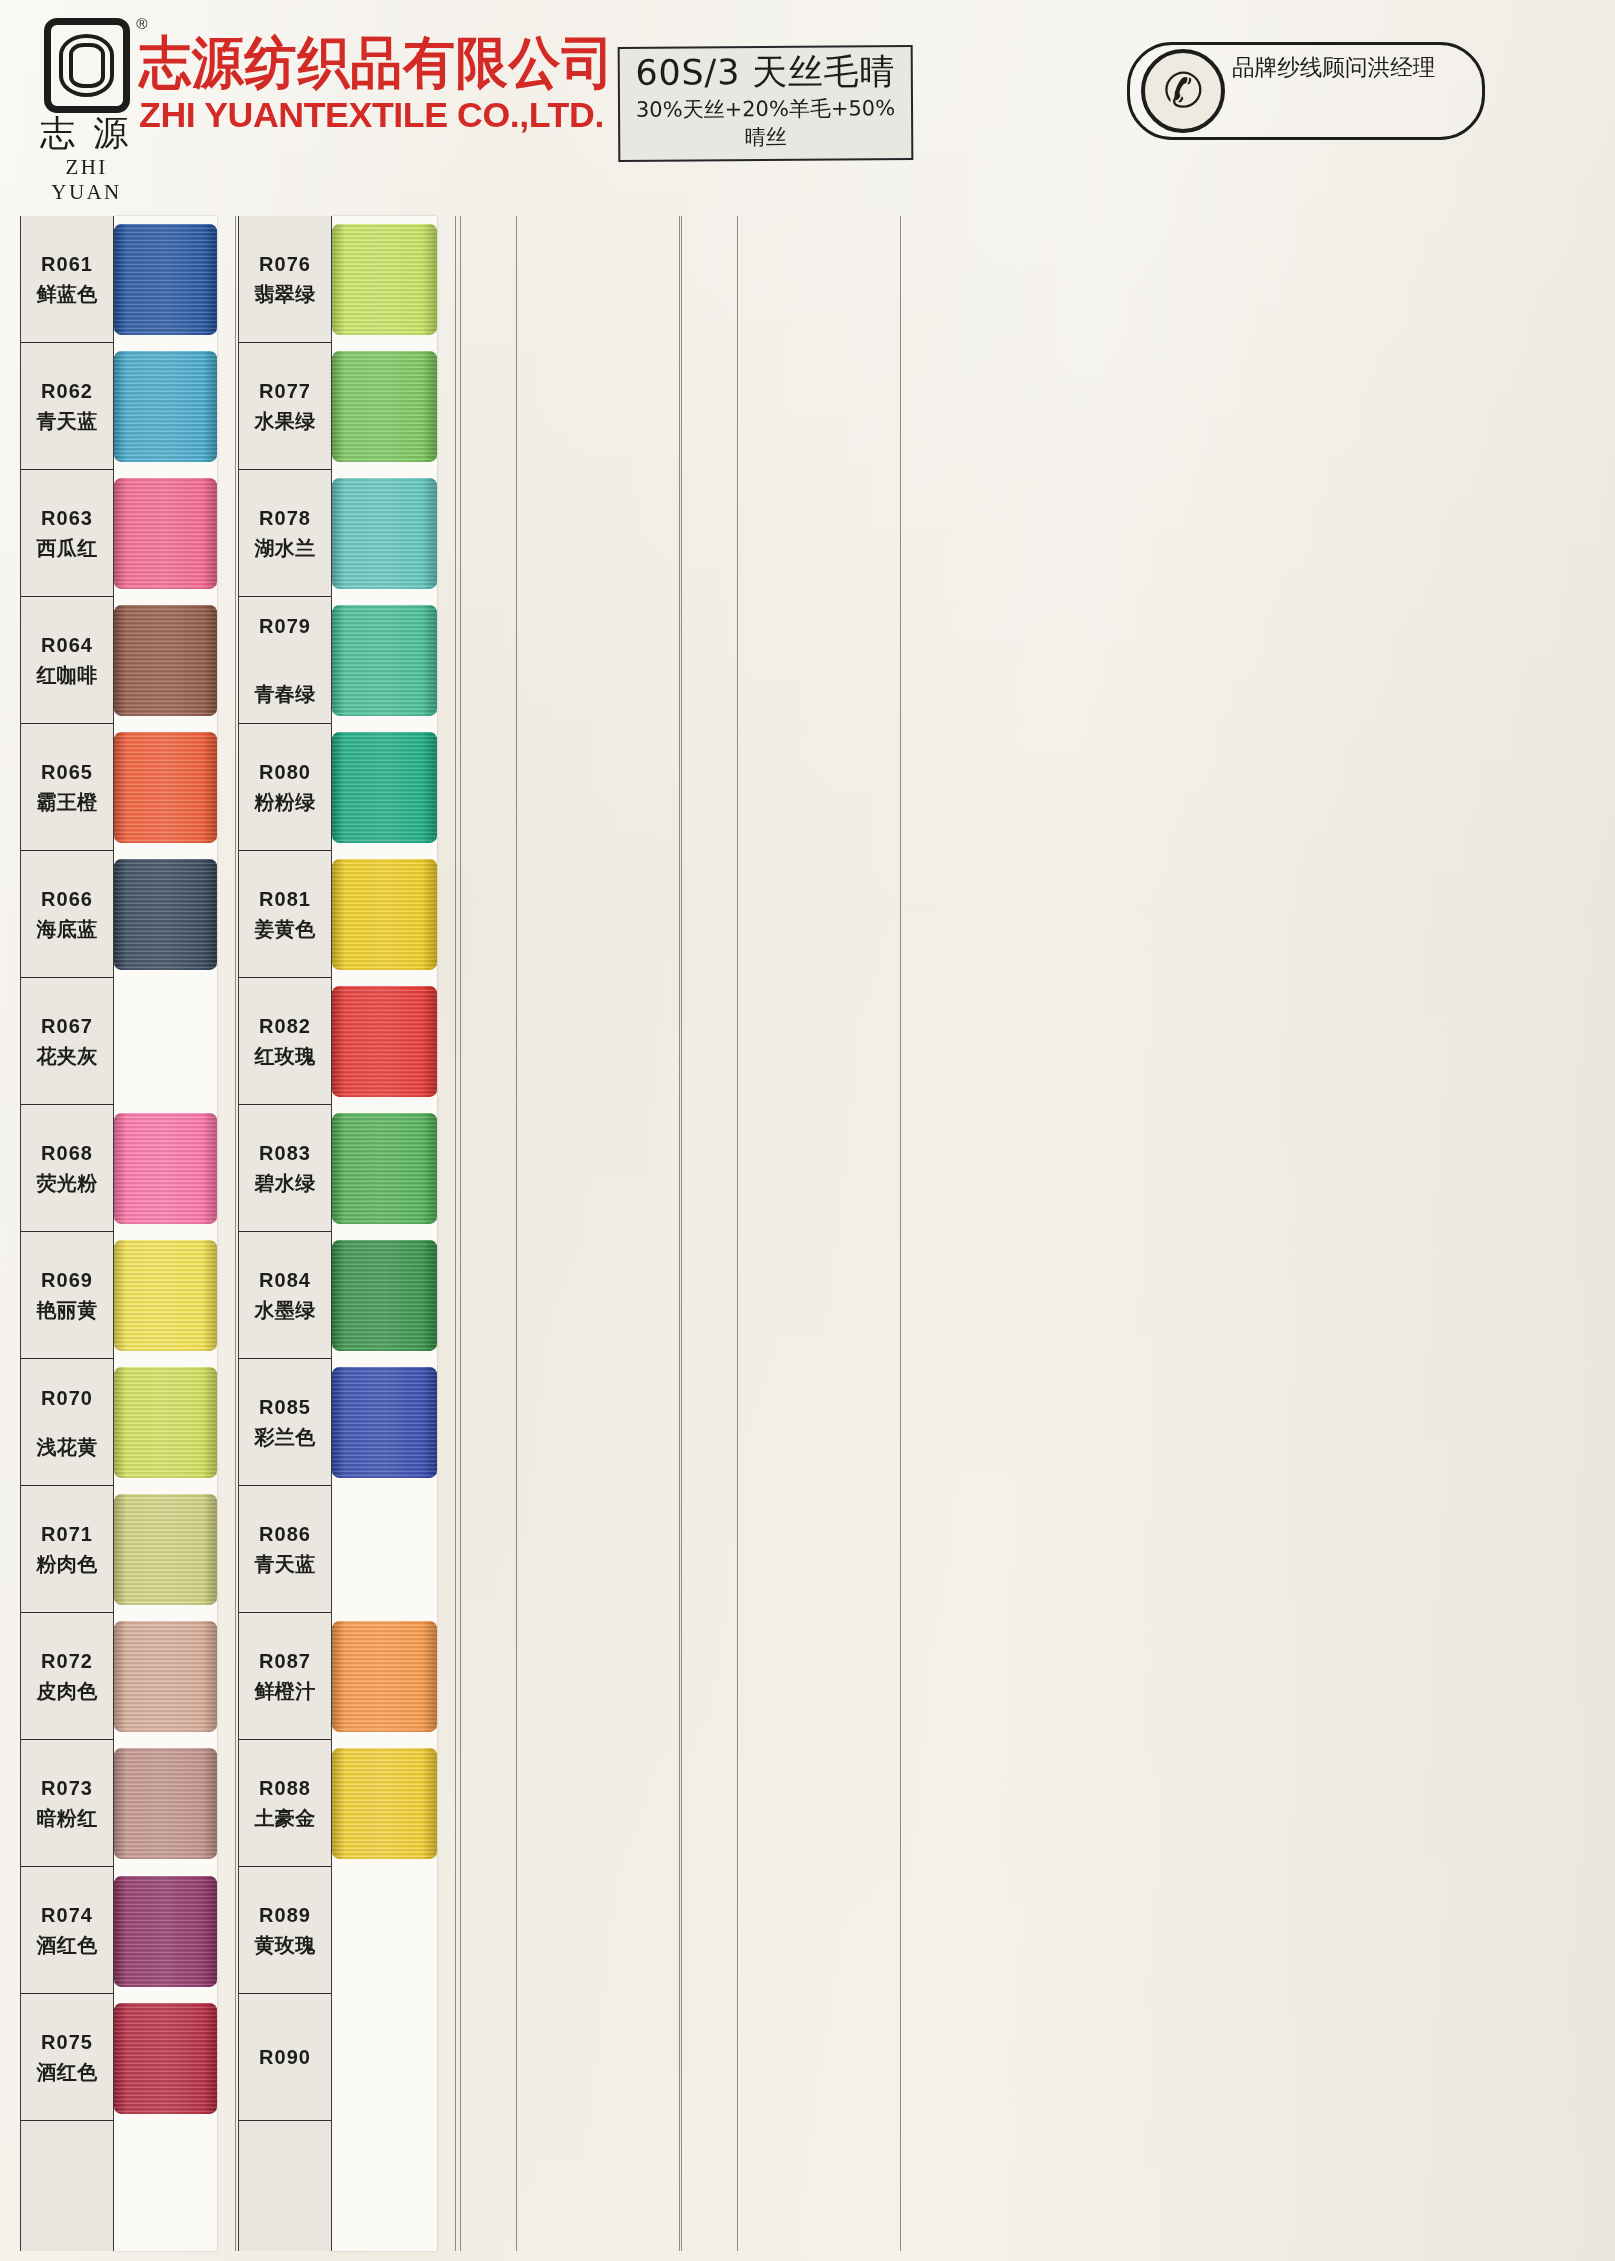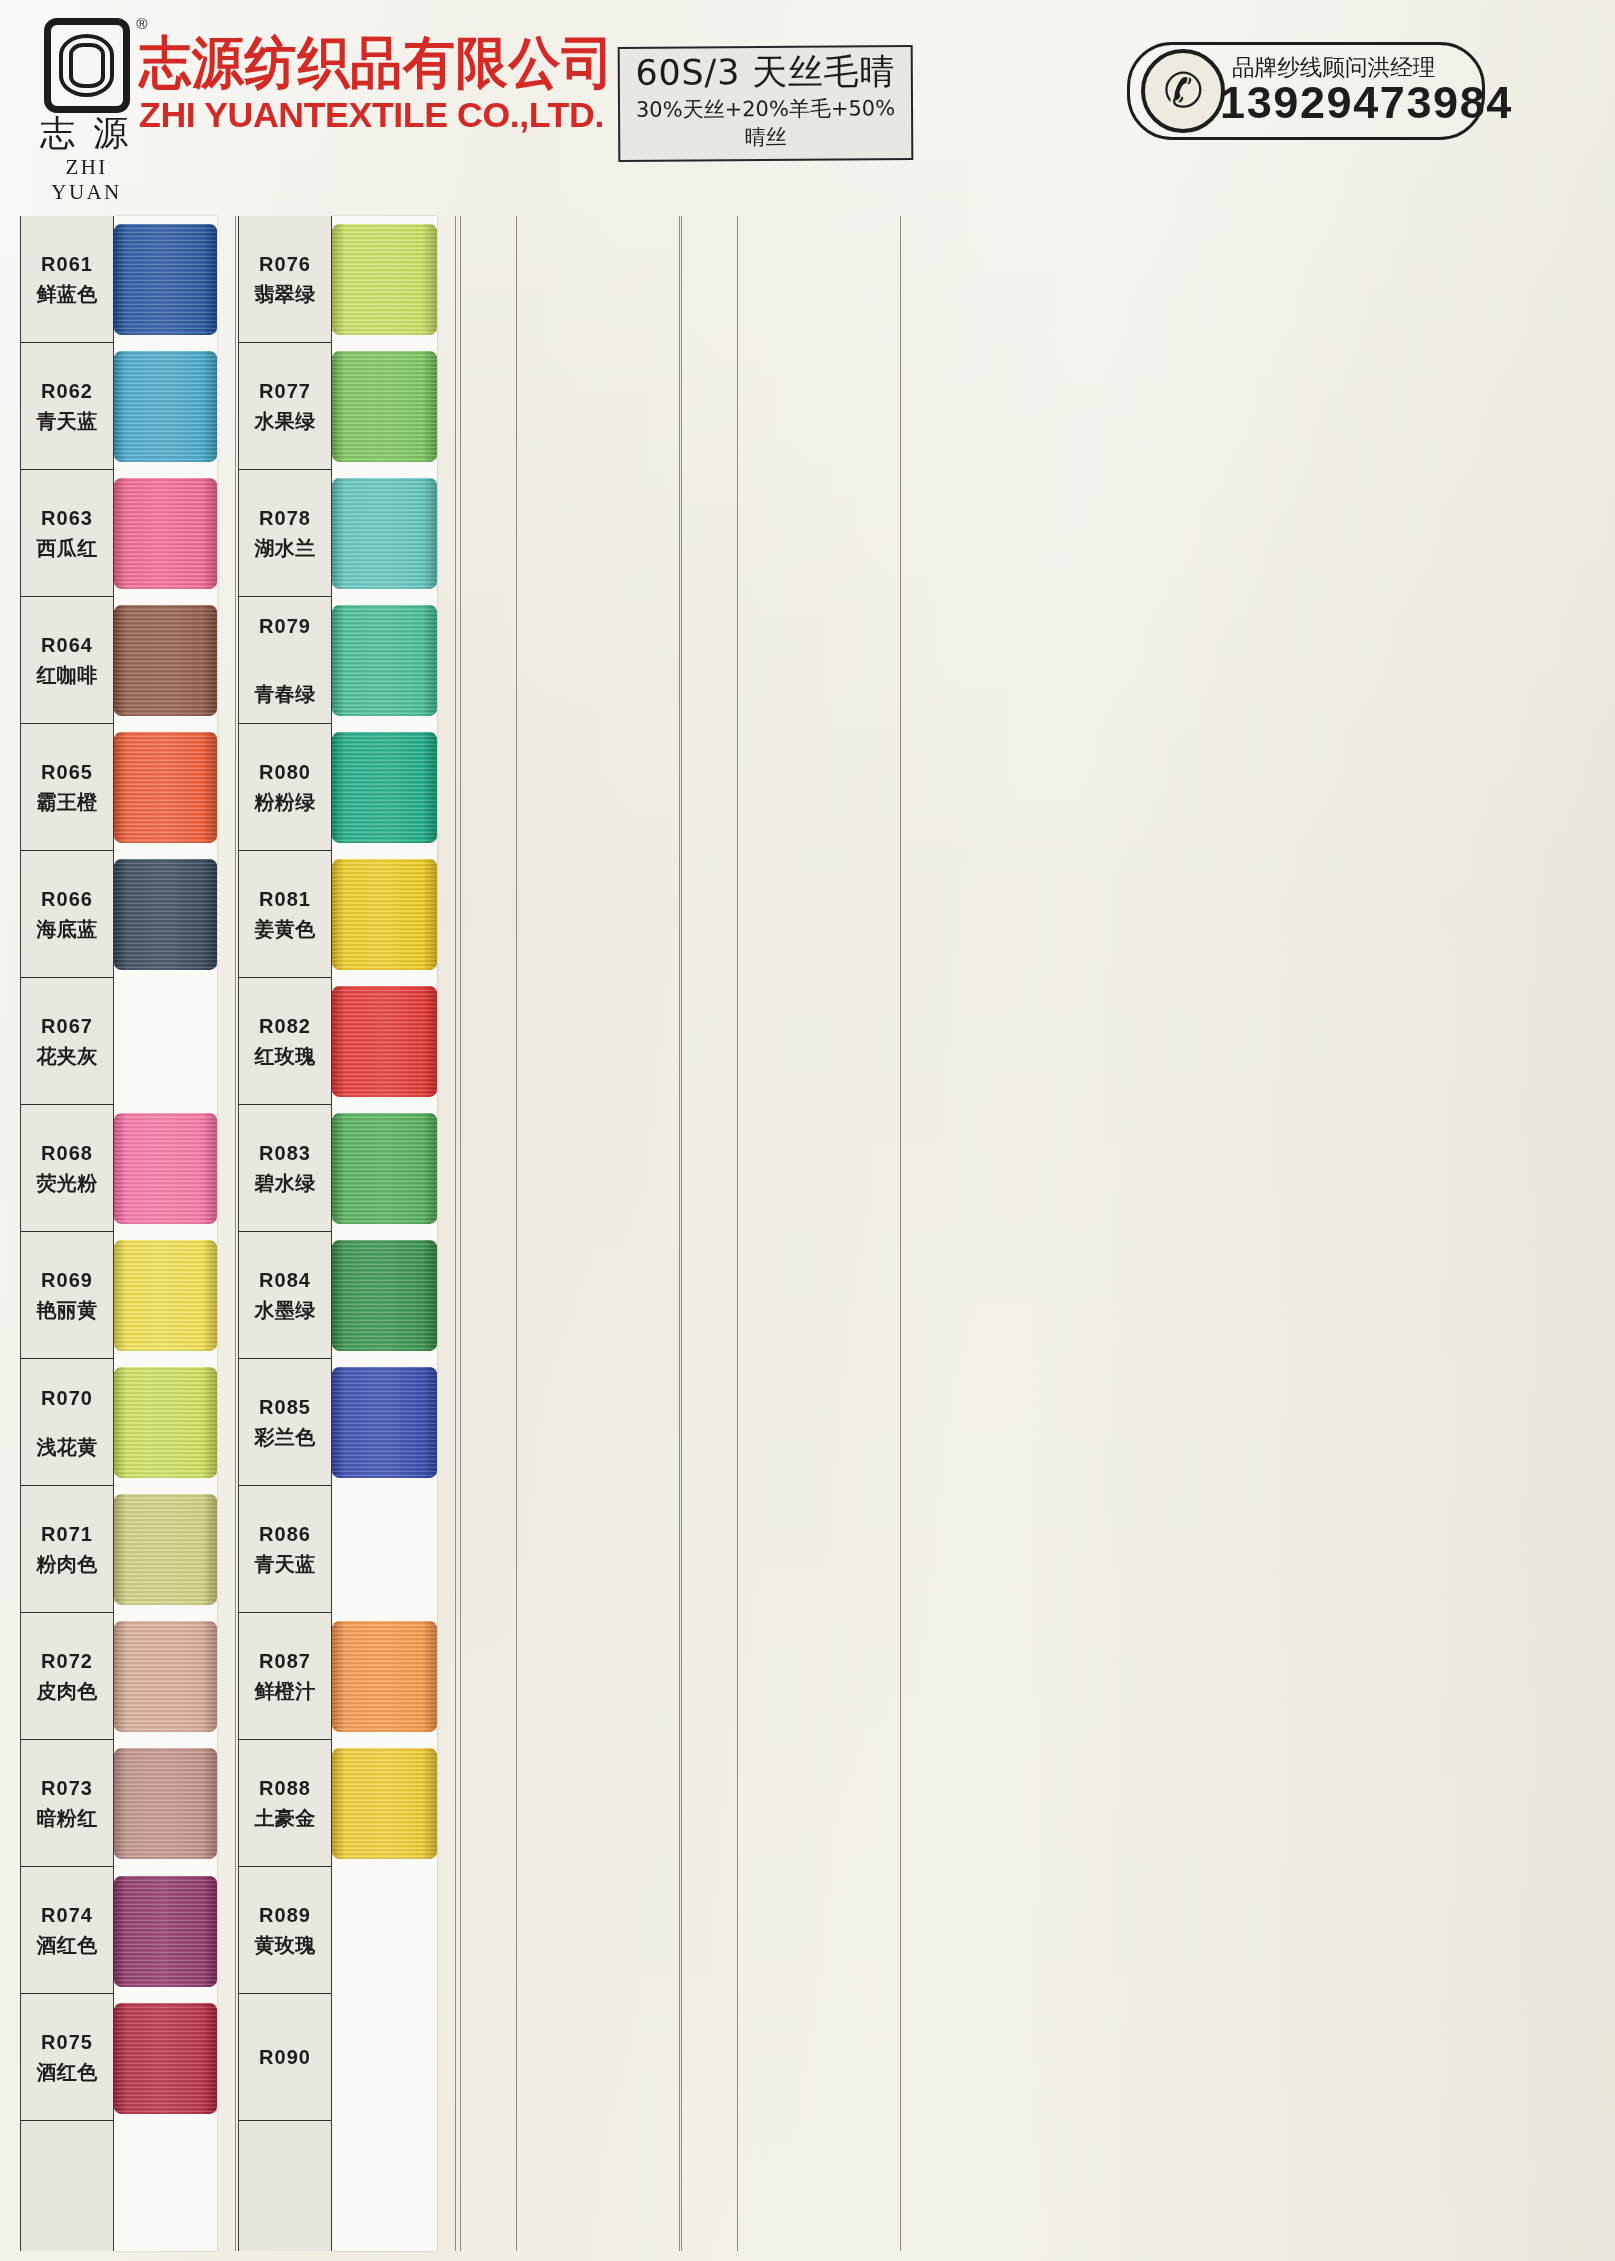--- a/index.html
+++ b/index.html
@@ -310,21 +310,20 @@
     <div class="title-box">
       <div class="title-main">60S/3 天丝毛晴</div>
       <div class="title-sub">30%天丝+20%羊毛+50%晴丝</div>
     </div>
 
     <div class="contact-box">
       <div class="phone-icon">
         <span>✆</span>
       </div>
       <div class="contact-adviser">品牌纱线顾问洪经理</div>
-      <div class="contact-phone">13929473984</div>
     </div>
   </div>
 
   <div class="sheet" id="sheet">
       <div class="colgroup" style="left: 20px; width: 216px;"></div>
       <div class="yarn-card" style="left: 114px; top: 8px; width: 103px; height: 2035px;">
         <div class="yarn-wrap" style="top: 8px; height: 111px; background: rgb(29, 79, 158);">
           <div class="threads"></div>
           <div class="shade"></div>
         </div>

